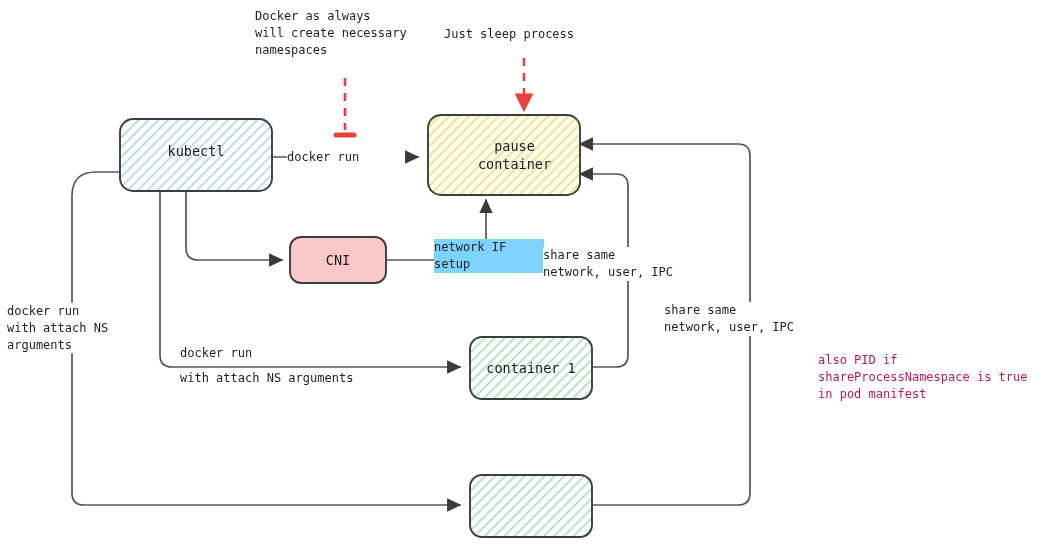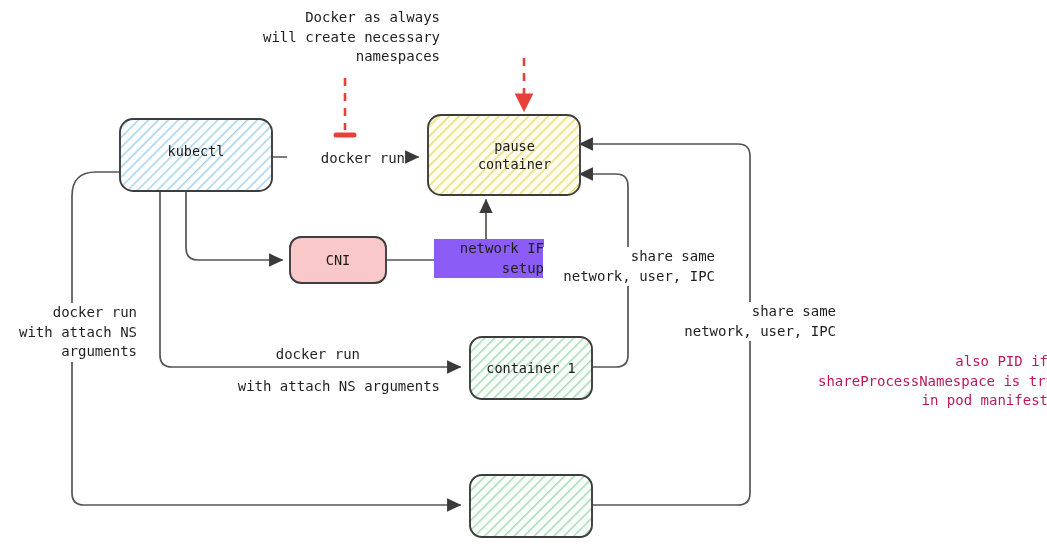--- a/index.html
+++ b/index.html
@@ -4,22 +4,22 @@
 <style>
   html,body{margin:0;padding:0;background:#ffffff;}
   body{width:1047px;height:554px;overflow:hidden;
        font-family:"DejaVu Sans Mono","Liberation Mono",monospace;}
   #stage{position:relative;width:1047px;height:554px;background:#fff;}
   #wires{position:absolute;left:0;top:0;width:1047px;height:554px;}
   .node{position:absolute;box-sizing:border-box;border:1.8px solid #3d3d3d;
         border-radius:11px;display:flex;align-items:center;justify-content:center;
         text-align:center;line-height:1.35;color:#1a1a1a;font-size:13.5px;
         white-space:pre;}
-  .lbl{position:absolute;color:#1f1f1f;font-size:14px;line-height:1.4;
-       text-align:right;white-space:pre;}
+  .lbl{position:absolute;color:#1f1f1f;font-size:12px;line-height:1.4;
+       text-align:left;white-space:pre;}
   .lbl.red{color:#be185d;}
 </style>
 </head>
 <body>
 
 <div id="stage">
 
   <svg id="wires" viewBox="0 0 1047 554" xmlns="http://www.w3.org/2000/svg">
     <defs>
       <pattern id="hatchBlue" width="7" height="7" patternTransform="rotate(45)" patternUnits="userSpaceOnUse">
@@ -85,34 +85,35 @@
   <div class="node" style="left:290px;top:237px;width:96px;height:46px;border:none;background:none;">
     <span>CNI</span>
   </div>
   <div class="node" style="left:470px;top:337px;width:122px;height:62px;border:none;background:none;">
     <span>container 1</span>
   </div>
 
   <div class="lbl" style="left:255px;top:8px;width:185px;">Docker as always
 will create necessary
 namespaces</div>
+  <div class="lbl" style="left:444px;top:26px;width:175px;">Just sleep process</div>
   <div class="lbl red" style="left:818px;top:352px;width:230px;">also PID if
 shareProcessNamespace is true
 in pod manifest</div>
 
   <div class="lbl" style="left:287px;top:149px;width:118px;background:#fff;">docker run</div>
 
   <div class="lbl" style="left:7px;top:303px;width:130px;background:#fff;">docker run
 with attach NS
 arguments</div>
 
   <div class="lbl" style="left:180px;top:345px;width:180px;background:#fff;">docker run</div>
-  <div class="lbl" style="left:180px;top:370px;width:260px;background:#fff;margin-top:7px;">with attach NS arguments</div>
+  <div class="lbl" style="left:180px;top:370px;width:260px;background:#fff;">with attach NS arguments</div>
 
-  <div class="lbl" style="left:434px;top:239px;width:110px;background:#8b5cf6;">network IF
+  <div class="lbl" style="left:434px;top:239px;width:110px;background:#7dd3fc;">network IF
 setup</div>
 
   <div class="lbl" style="left:543px;top:247px;width:172px;background:#fff;">share same
 network, user, IPC</div>
 
   <div class="lbl" style="left:664px;top:302px;width:172px;background:#fff;">share same
 network, user, IPC</div>
 
 </div>
 

